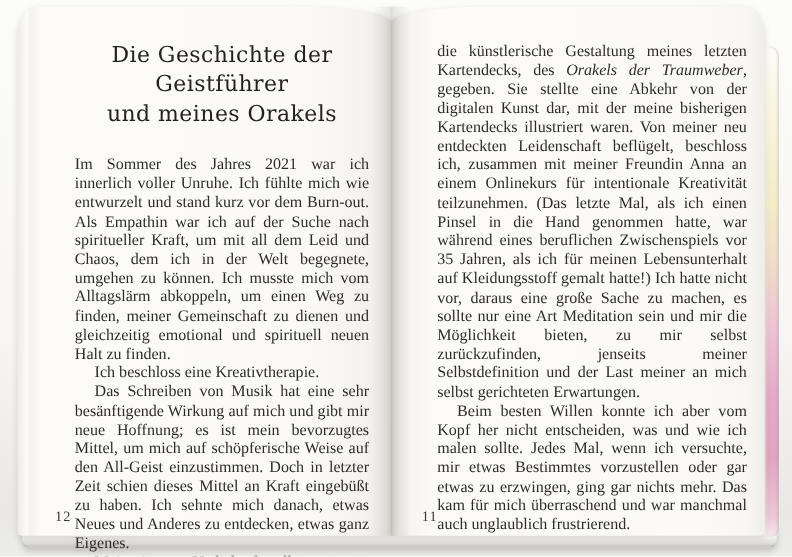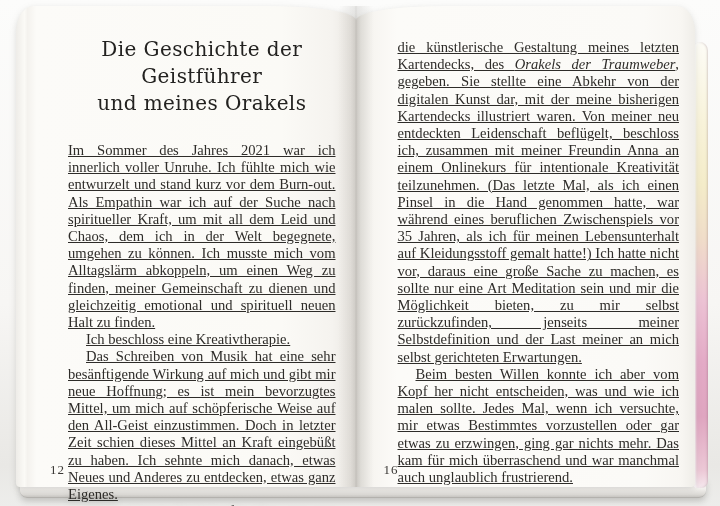--- a/index.html
+++ b/index.html
@@ -69,21 +69,20 @@
     font-family:"DejaVu Serif", serif;
     font-size:20px;line-height:27px;
     color:#232220;letter-spacing:.4px;
     margin:4px 0 25px 0;font-weight:400;
   }
   .body-text p{
     margin:0;
     font-size:14.6px;line-height:17.2px;
     color:#2e2c29;
     text-align:justify;
-    text-decoration:underline;
   }
   .body-text p.indent{text-indent:18px;}
   .italic{font-style:italic;}
   .pagenum{
     position:absolute;bottom:9px;left:0;right:0;
     font-size:13px;color:#3a3835;letter-spacing:1px;
   }
   .pagenum.pn-left{padding-left:34px;padding-right:2px;}
   .pagenum.pn-right{padding-left:28px;padding-right:2px;}
 </style>
@@ -114,19 +113,19 @@
         <div class="pagenum pn-left">12</div>
       </div>
 
       <div class="page right">
         <div class="content-right">
           <div class="body-text">
             <p><span>die künstlerische Gestaltung meines letzten Kartendecks, des </span><span class="italic">Orakels der Traumweber</span><span>, gegeben. Sie stellte eine Abkehr von der digitalen Kunst dar, mit der meine bisherigen Kartendecks illustriert waren. Von meiner neu entdeckten Leidenschaft beflügelt, beschloss ich, zusammen mit meiner Freundin Anna an einem Onlinekurs für intentionale Kreativität teilzunehmen. (Das letzte Mal, als ich einen Pinsel in die Hand genommen hatte, war während eines beruflichen Zwischenspiels vor 35 Jahren, als ich für meinen Lebensunterhalt auf Kleidungsstoff gemalt hatte!) Ich hatte nicht vor, daraus eine große Sache zu machen, es sollte nur eine Art Meditation sein und mir die Möglichkeit bieten, zu mir selbst zurückzufinden, jenseits meiner Selbstdefinition und der Last meiner an mich selbst gerichteten Erwartungen.</span></p>
             <p class="indent">Beim besten Willen konnte ich aber vom Kopf her nicht entscheiden, was und wie ich malen sollte. Jedes Mal, wenn ich versuchte, mir etwas Bestimmtes vorzustellen oder gar etwas zu erzwingen, ging gar nichts mehr. Das kam für mich überraschend und war manchmal auch unglaublich frustrierend.</p>
           </div>
         </div>
-        <div class="pagenum pn-right">16</div>
+        <div class="pagenum pn-right">11</div>
       </div>
 
       <div class="gutter-shadow"></div>
     </div>
   </div>
 </div>
 
 </body></html>

